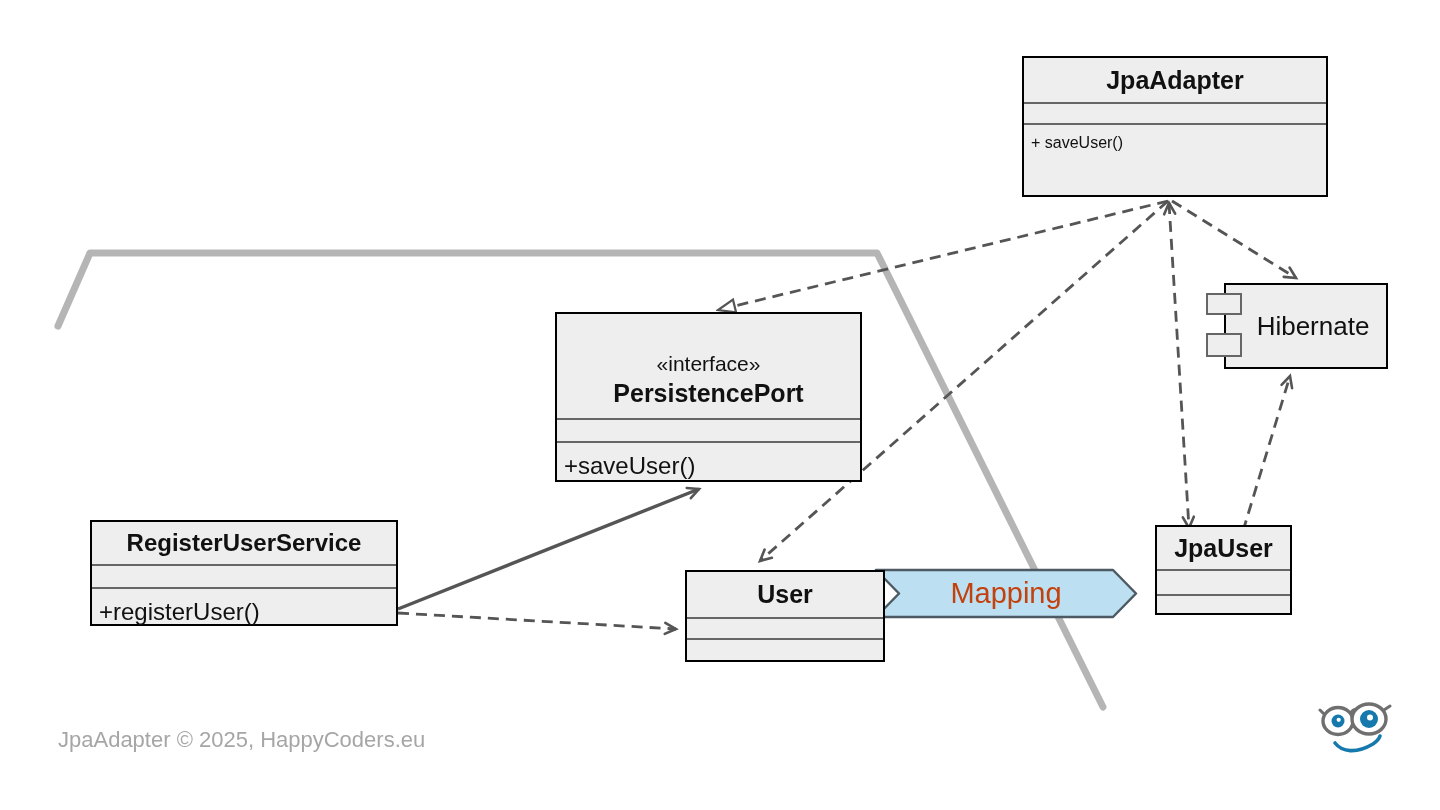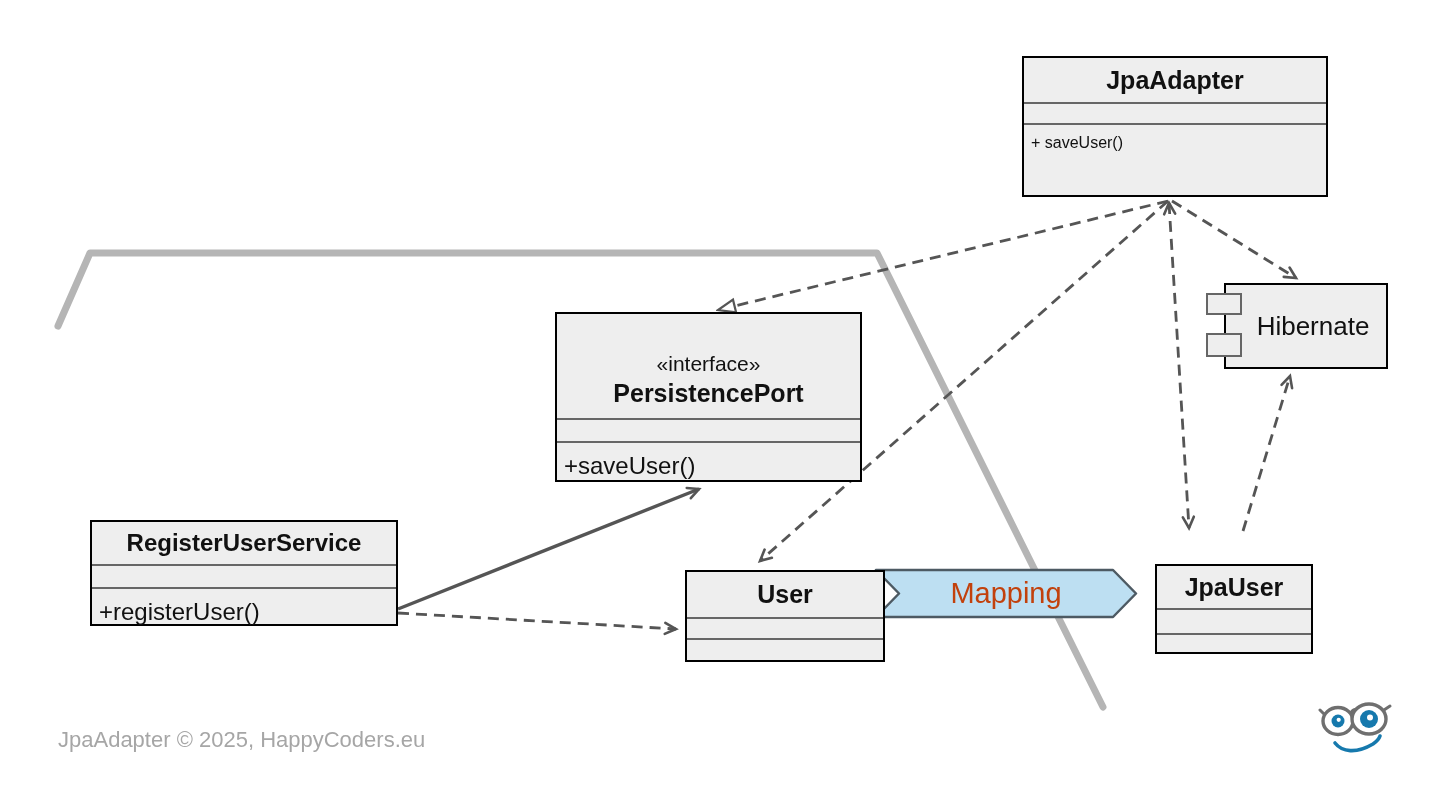--- a/index.html
+++ b/index.html
@@ -97,21 +97,21 @@
     <div class="cmp" style="height:23px"></div>
     <div class="cmp uml-methods grow" style="font-size:24px">+registerUser()</div>
   </div>
 
   <div class="uml-class" style="left:685px;top:570px;width:200px;height:92px">
     <div class="cmp uml-title" style="height:45px;font-size:25px">User</div>
     <div class="cmp" style="height:21px"></div>
     <div class="cmp grow"></div>
   </div>
 
-  <div class="uml-class" style="left:1155px;top:564px;width:158px;height:90px">
+  <div class="uml-class" style="left:1155px;top:525px;width:137px;height:90px">
     <div class="cmp uml-title" style="height:42px;font-size:25px">JpaUser</div>
     <div class="cmp" style="height:25px"></div>
     <div class="cmp grow"></div>
   </div>
 
   <div class="uml-class" style="left:1224px;top:283px;width:164px;height:86px">
     <div class="cmp uml-title grow" style="font-weight:400;font-size:26px;padding-left:14px">Hibernate</div>
   </div>
   <div class="comp-tab" style="left:1206px;top:293px;width:36px;height:22px"></div>
   <div class="comp-tab" style="left:1206px;top:333px;width:36px;height:24px"></div>

